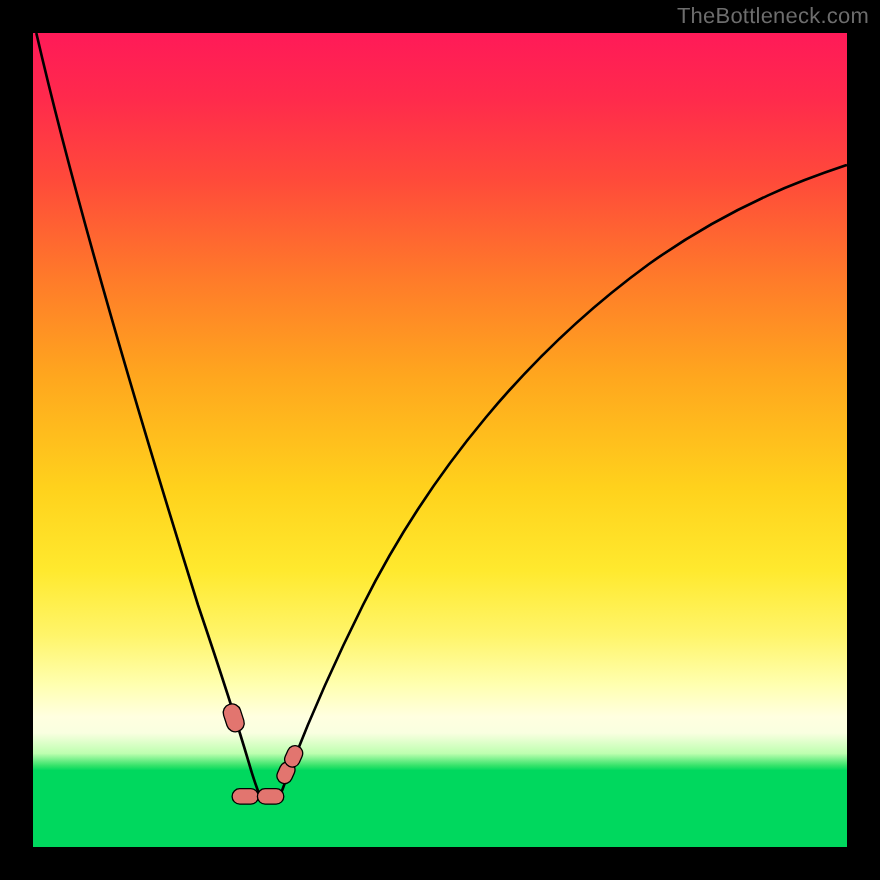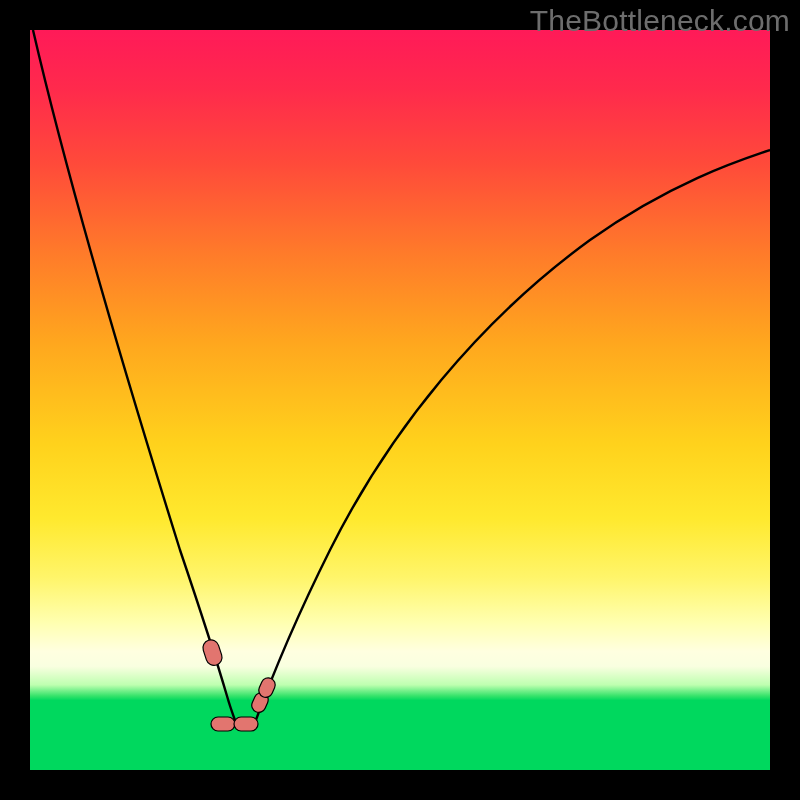--- a/index.html
+++ b/index.html
@@ -41,21 +41,21 @@
       #00d85e 90.6%,
       #00d85e 93%,
       #00d85e 100%
     );
   }
   .watermark {
     position: absolute;
     top: 4px;
     right: 10px;
     color: #6d6d6d;
-    font-size: 30px;
+    font-size: 20px;
     letter-spacing: 0.2px;
     user-select: none;
   }
   svg.curves {
     position: absolute;
     left: 0;
     top: 0;
     width: 740px;
     height: 740px;
     overflow: visible;

